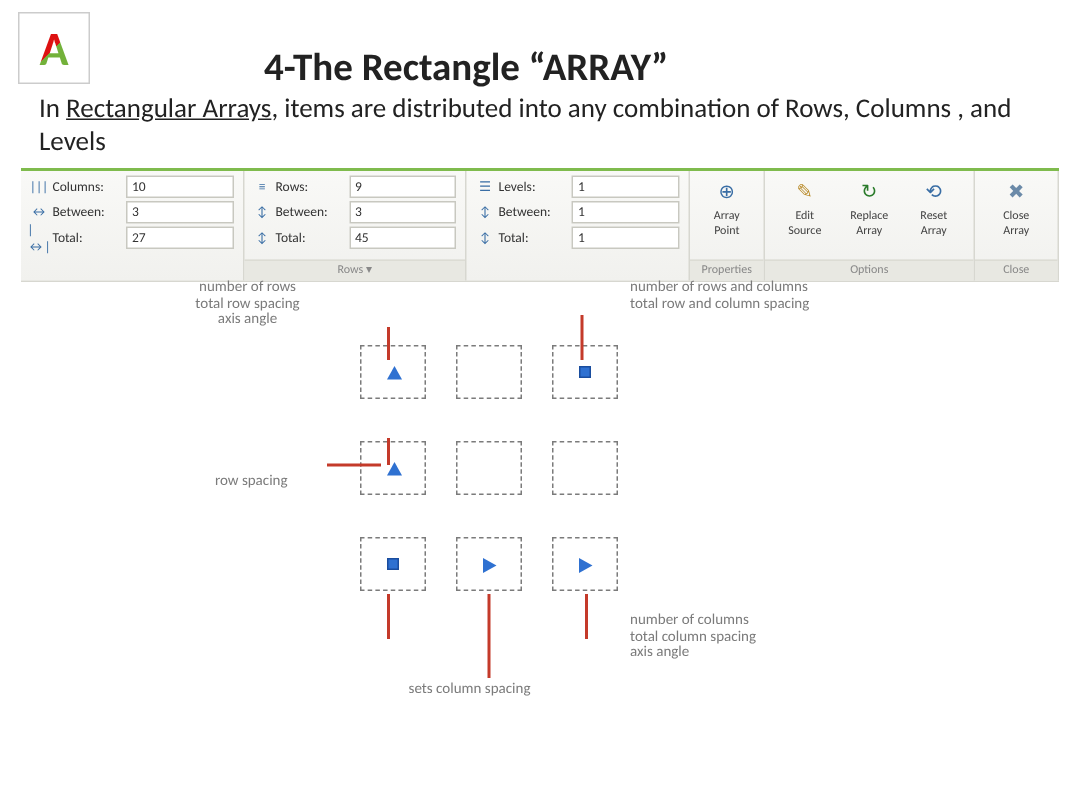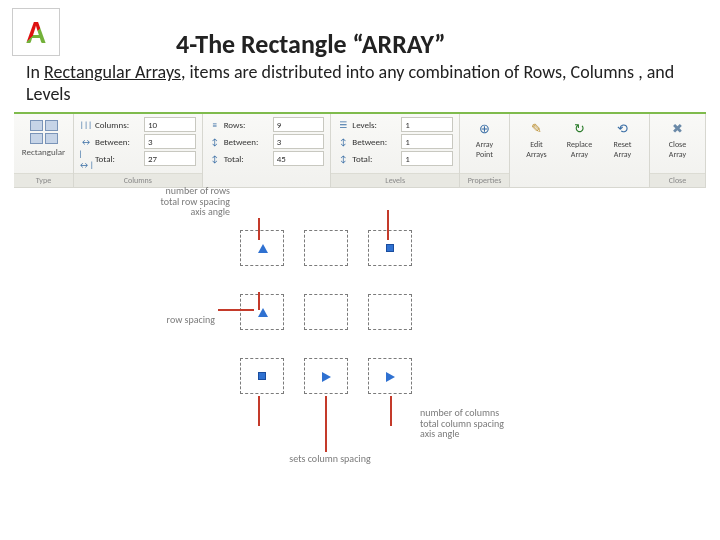--- a/index.html
+++ b/index.html
@@ -38,147 +38,133 @@
   .close-p { width: 56px; }
   .close-p .opt { width: 100%; }
 
   
   .diagram { position: absolute; top: 210px; left: 150px; width: 420px; height: 290px; }
   .dcell { position: absolute; width: 44px; height: 36px; border: 1px dashed #7b7b7b; background: #fff; }
   .grip { position: absolute; width: 8px; height: 8px; background: #2f71d1; border: 1px solid #1a4d9e; }
   .grip.tri-up { width: 0; height: 0; border: none; border-left: 5px solid transparent; border-right: 5px solid transparent; border-bottom: 9px solid #2f71d1; background: transparent; }
   .grip.tri-rt { width: 0; height: 0; border: none; border-top: 5px solid transparent; border-bottom: 5px solid transparent; border-left: 9px solid #2f71d1; background: transparent; }
   .annot { position: absolute; font-size: 10px; line-height: 1.05; color: #7b7b7b; text-align: right; }
-  .annot.left { text-align: right; }
+  .annot.left { text-align: center; }
   .annot.right-a { text-align: left; }
   .lead { position: absolute; background: #c43a2a; }
 
   
   .r1 { top: 20px; } .r2 { top: 84px; } .r3 { top: 148px; }
   .c1 { left: 90px; } .c2 { left: 154px; } .c3 { left: 218px; }
 </style>
 </head>
 <body>
 
 <div class="logo">
     <span class="logo-a">A</span>
   </div>
 <div class="title">4-The Rectangle “ARRAY”</div>
 <div class="desc">
   <span>In </span><b>Rectangular Arrays</b><span>, items are distributed into any combination of Rows, Columns , and Levels</span>
 </div>
 
 <div class="ribbon">
 
-  <div class="panel type">
-    <div class="panel-body">
-      <div class="type-btn">
-        <div class="type-icon">
-            <span></span>
-            <span></span>
-            <span></span>
-            <span></span>
-          </div>
-        <div>Rectangular</div>
-      </div>
-    </div>
-    <div class="panel-label">Type</div>
-  </div>
 
   <div class="panel fields">
     <div class="panel-body">
       <div class="frow">
           <span class="ic">|||</span>
           <span class="lbl">Columns:</span>
           <span class="val">10</span>
         </div>
       <div class="frow">
           <span class="ic">↔</span>
           <span class="lbl">Between:</span>
           <span class="val">3</span>
         </div>
       <div class="frow">
           <span class="ic">|↔|</span>
           <span class="lbl">Total:</span>
           <span class="val">27</span>
         </div>
     </div>
-    <div class="panel-label">Columns</div>
   </div>
 
   <div class="panel fields">
     <div class="panel-body">
       <div class="frow">
           <span class="ic">≡</span>
           <span class="lbl">Rows:</span>
           <span class="val">9</span>
         </div>
       <div class="frow">
           <span class="ic">↕</span>
           <span class="lbl">Between:</span>
           <span class="val">3</span>
         </div>
       <div class="frow">
           <span class="ic">↕</span>
           <span class="lbl">Total:</span>
           <span class="val">45</span>
         </div>
     </div>
+    <div class="panel-label">Rows ▾</div>
   </div>
 
   <div class="panel fields">
     <div class="panel-body">
       <div class="frow">
           <span class="ic">☰</span>
           <span class="lbl">Levels:</span>
           <span class="val">1</span>
         </div>
       <div class="frow">
           <span class="ic">↕</span>
           <span class="lbl">Between:</span>
           <span class="val">1</span>
         </div>
       <div class="frow">
           <span class="ic">↕</span>
           <span class="lbl">Total:</span>
           <span class="val">1</span>
         </div>
     </div>
-    <div class="panel-label">Levels</div>
   </div>
 
   <div class="panel" style="width:50px">
     <div class="panel-body" style="justify-content:center">
       <div class="opt">
         <span class="oi" style="color:#3a6ea5">⊕</span>
         <span>Array</span>
         <span>Point</span>
       </div>
     </div>
     <div class="panel-label">Properties</div>
   </div>
 
   <div class="panel opts" style="width:140px">
     <div class="panel-body">
       <div class="opt">
           <span class="oi" style="color:#b98b2a">✎</span>
           <span>Edit</span>
-          <span>Arrays</span>
+          <span>Source</span>
         </div>
       <div class="opt">
           <span class="oi" style="color:#2a7b2a">↻</span>
           <span>Replace</span>
           <span>Array</span>
         </div>
       <div class="opt">
           <span class="oi" style="color:#3a6ea5">⟲</span>
           <span>Reset</span>
           <span>Array</span>
         </div>
     </div>
+    <div class="panel-label">Options</div>
   </div>
 
   <div class="panel close-p">
     <div class="panel-body" style="justify-content:center">
       <div class="opt">
           <span class="oi" style="color:#6b8aa8">✖</span>
           <span>Close</span>
           <span>Array</span>
         </div>
     </div>
@@ -205,22 +191,23 @@
       <div class="grip" style="left:17px; top:13px"></div>
     </div>
   <div class="dcell r3 c2">
       <div class="grip tri-rt" style="left:17px; top:13px"></div>
     </div>
   <div class="dcell r3 c3">
       <div class="grip tri-rt" style="left:17px; top:13px"></div>
     </div>
 
   <div class="annot left" style="top:-24px; left:-50px; width:130px">number of rows<br>total row spacing<br>axis angle</div>
+  <div class="annot right-a" style="top:-24px; left:270px; width:170px">number of rows and columns<br>total row and column spacing</div>
   <div class="annot left" style="top:105px; left:-30px; width:95px">row spacing</div>
-  <div class="annot" style="top:244px; left:120px; width:120px; text-align:center">sets column spacing</div>
+  <div class="annot" style="top:244px; left:103px; width:120px; text-align:center">sets column spacing</div>
   <div class="annot right-a" style="top:198px; left:270px; width:150px">number of columns<br>total column spacing<br>axis angle</div>
 
   <div class="lead" style="top:8px; left:108px; width:2px; height:22px"></div>
   <div class="lead" style="top:82px; left:108px; width:2px; height:18px"></div>
   <div class="lead" style="top:0px; left:237px; width:2px; height:30px"></div>
   <div class="lead" style="top:99px; left:68px; width:36px; height:2px"></div>
   <div class="lead" style="top:186px; left:108px; width:2px; height:30px"></div>
   <div class="lead" style="top:186px; left:175px; width:2px; height:56px"></div>
   <div class="lead" style="top:186px; left:240px; width:2px; height:30px"></div>
 </div>

